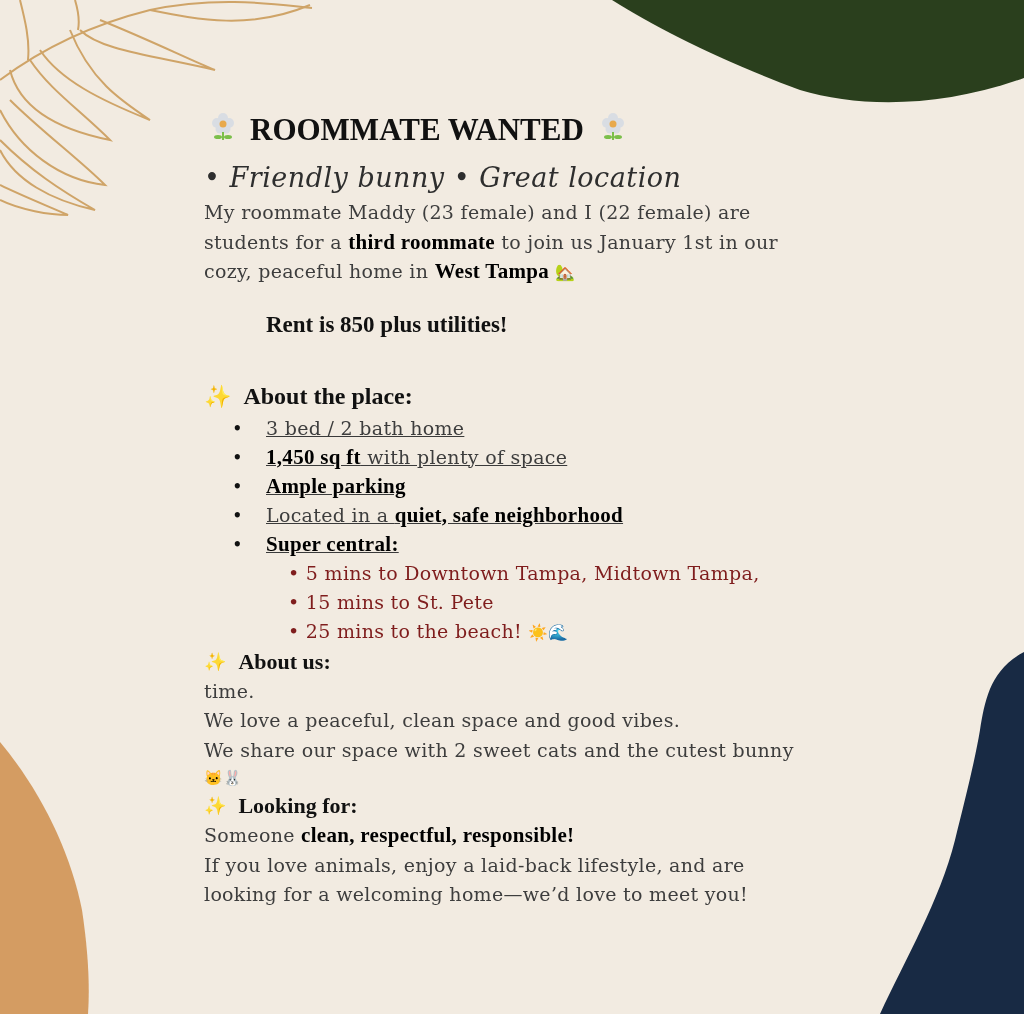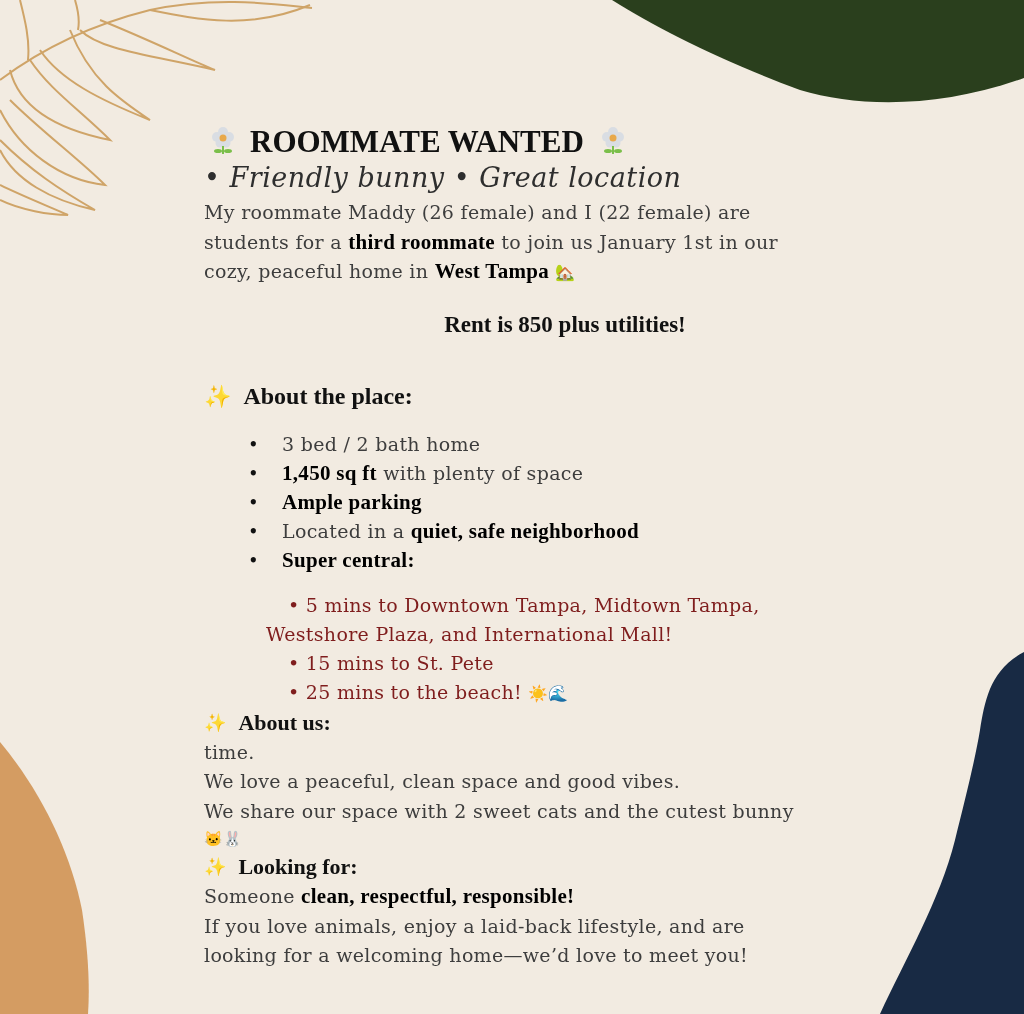--- a/index.html
+++ b/index.html
@@ -4,30 +4,30 @@
 <style>
   html, body { margin: 0; padding: 0; }
   body {
     width: 1024px; height: 1014px; overflow: hidden; position: relative;
     background: #f2ebe1;
     font-family: "DejaVu Serif", serif;
     color: #3a3a3a;
   }
   .deco { position: absolute; left: 0; top: 0; }
   .content { position: absolute; left: 204px; top: 112px; width: 660px; }
-  .title-row { display: flex; align-items: flex-end; height: 48px; margin-left: 8px; }
+  .title-row { display: flex; align-items: flex-start; height: 48px; margin-left: 8px; }
   .title { font-family: "Liberation Serif", serif; font-weight: bold; font-size: 31px; color: #111; margin: 0 18px 0 16px; letter-spacing: 0px; }
   .emoji { display: inline-block; }
   .subtitle { font-family: "DejaVu Serif", serif; font-style: italic; font-size: 27px; color: #2e2e2e; height: 38px; line-height: 36px; letter-spacing: 0.5px; }
   .p { font-size: 19px; line-height: 29.5px; color: #3d3d3d; letter-spacing: 0.3px; }
   .b { font-family: "Liberation Serif", serif; font-weight: bold; color: #000000; font-size: 21px; }
-  .rent { font-family: "Liberation Serif", serif; font-weight: bold; font-size: 23px; color: #111; margin: 24px 0 8px 62px; height: 30px; text-align: center; }
+  .rent { font-family: "Liberation Serif", serif; font-weight: bold; font-size: 23px; color: #111; margin: 24px 0 8px 62px; height: 30px; }
   .section-head { display: flex; align-items: center; font-family: "Liberation Serif", serif; font-weight: bold; color: #111; font-size: 24px; }
   .section-head .spark { margin-right: 12px; font-size: 22px; }
-  .bullets { margin: 16px; padding: 0; list-style: none; }
+  .bullets { margin: 0; padding: 0; list-style: none; text-decoration: underline; }
   .bullets li { position: relative; padding-left: 62px; font-size: 19px; line-height: 29px; color: #3d3d3d; letter-spacing: 0.3px; }
   .bullets li::before { content: "•"; position: absolute; left: 28px; color: #111; font-size: 18px; }
   .sub { font-size: 19px; line-height: 29px; color: #7f1d1d; letter-spacing: 0.3px; }
 </style>
 </head>
 <body>
 
 <svg class="deco" width="1024" height="1014" viewBox="0 0 1024 1014">
   <path d="M612,0 C660,30 720,60 800,90 C860,108 940,108 1024,78 L1024,0 Z" fill="#2a3f1d"></path>
   <path d="M1024,652 C990,670 985,700 980,730 C975,760 965,800 955,840 C940,900 905,960 880,1014 L1024,1014 Z" fill="#182a44"></path>
@@ -76,41 +76,40 @@
           <circle cx="11" cy="12" r="3.5" fill="#e8a94c"></circle>
           <rect x="10" y="20" width="2" height="8" fill="#7bbf4a"></rect>
           <ellipse cx="6" cy="25" rx="4" ry="2" fill="#7bbf4a"></ellipse>
           <ellipse cx="16" cy="25" rx="4" ry="2" fill="#7bbf4a"></ellipse>
         </svg>
     </span>
   </div>
   <div class="subtitle">• Friendly bunny • Great location</div>
 
   <div class="p">
-    <div>My roommate Maddy (26 female) and I (22 female) are</div>
+    <div>My roommate Maddy (23 female) and I (22 female) are</div>
     <div><span>students for a </span><span class="b">third roommate</span><span> to join us January 1st in our</span></div>
     <div><span>cozy, peaceful home in </span><span class="b">West Tampa</span> <span style="font-size:16px">🏡</span></div>
   </div>
 
   <div class="rent">Rent is 850 plus utilities!</div>
 
   <div class="section-head" style="margin-top:38px;height:34px">
     <span class="spark">✨</span>
     <span>About the place:</span>
   </div>
   <ul class="bullets">
     <li>3 bed / 2 bath home</li>
     <li><span class="b">1,450 sq ft</span><span> with plenty of space</span></li>
     <li><span class="b">Ample parking</span></li>
     <li><span>Located in a </span><span class="b">quiet, safe neighborhood</span></li>
     <li><span class="b">Super central:</span></li>
   </ul>
   <div class="sub">
     <div style="padding-left:84px">• 5 mins to Downtown Tampa, Midtown Tampa,</div>
-    <div style="padding-left:62px">Westshore Plaza, and International Mall!</div>
     <div style="padding-left:84px">• 15 mins to St. Pete</div>
     <div style="padding-left:84px"><span>• 25 mins to the beach!</span> <span style="font-size:16px">☀️🌊</span></div>
   </div>
 
   <div class="section-head" style="height:30px;font-size:22px">
     <span class="spark" style="font-size:18px">✨</span>
     <span>About us:</span>
   </div>
   <div class="p">
     <div>time.</div>

